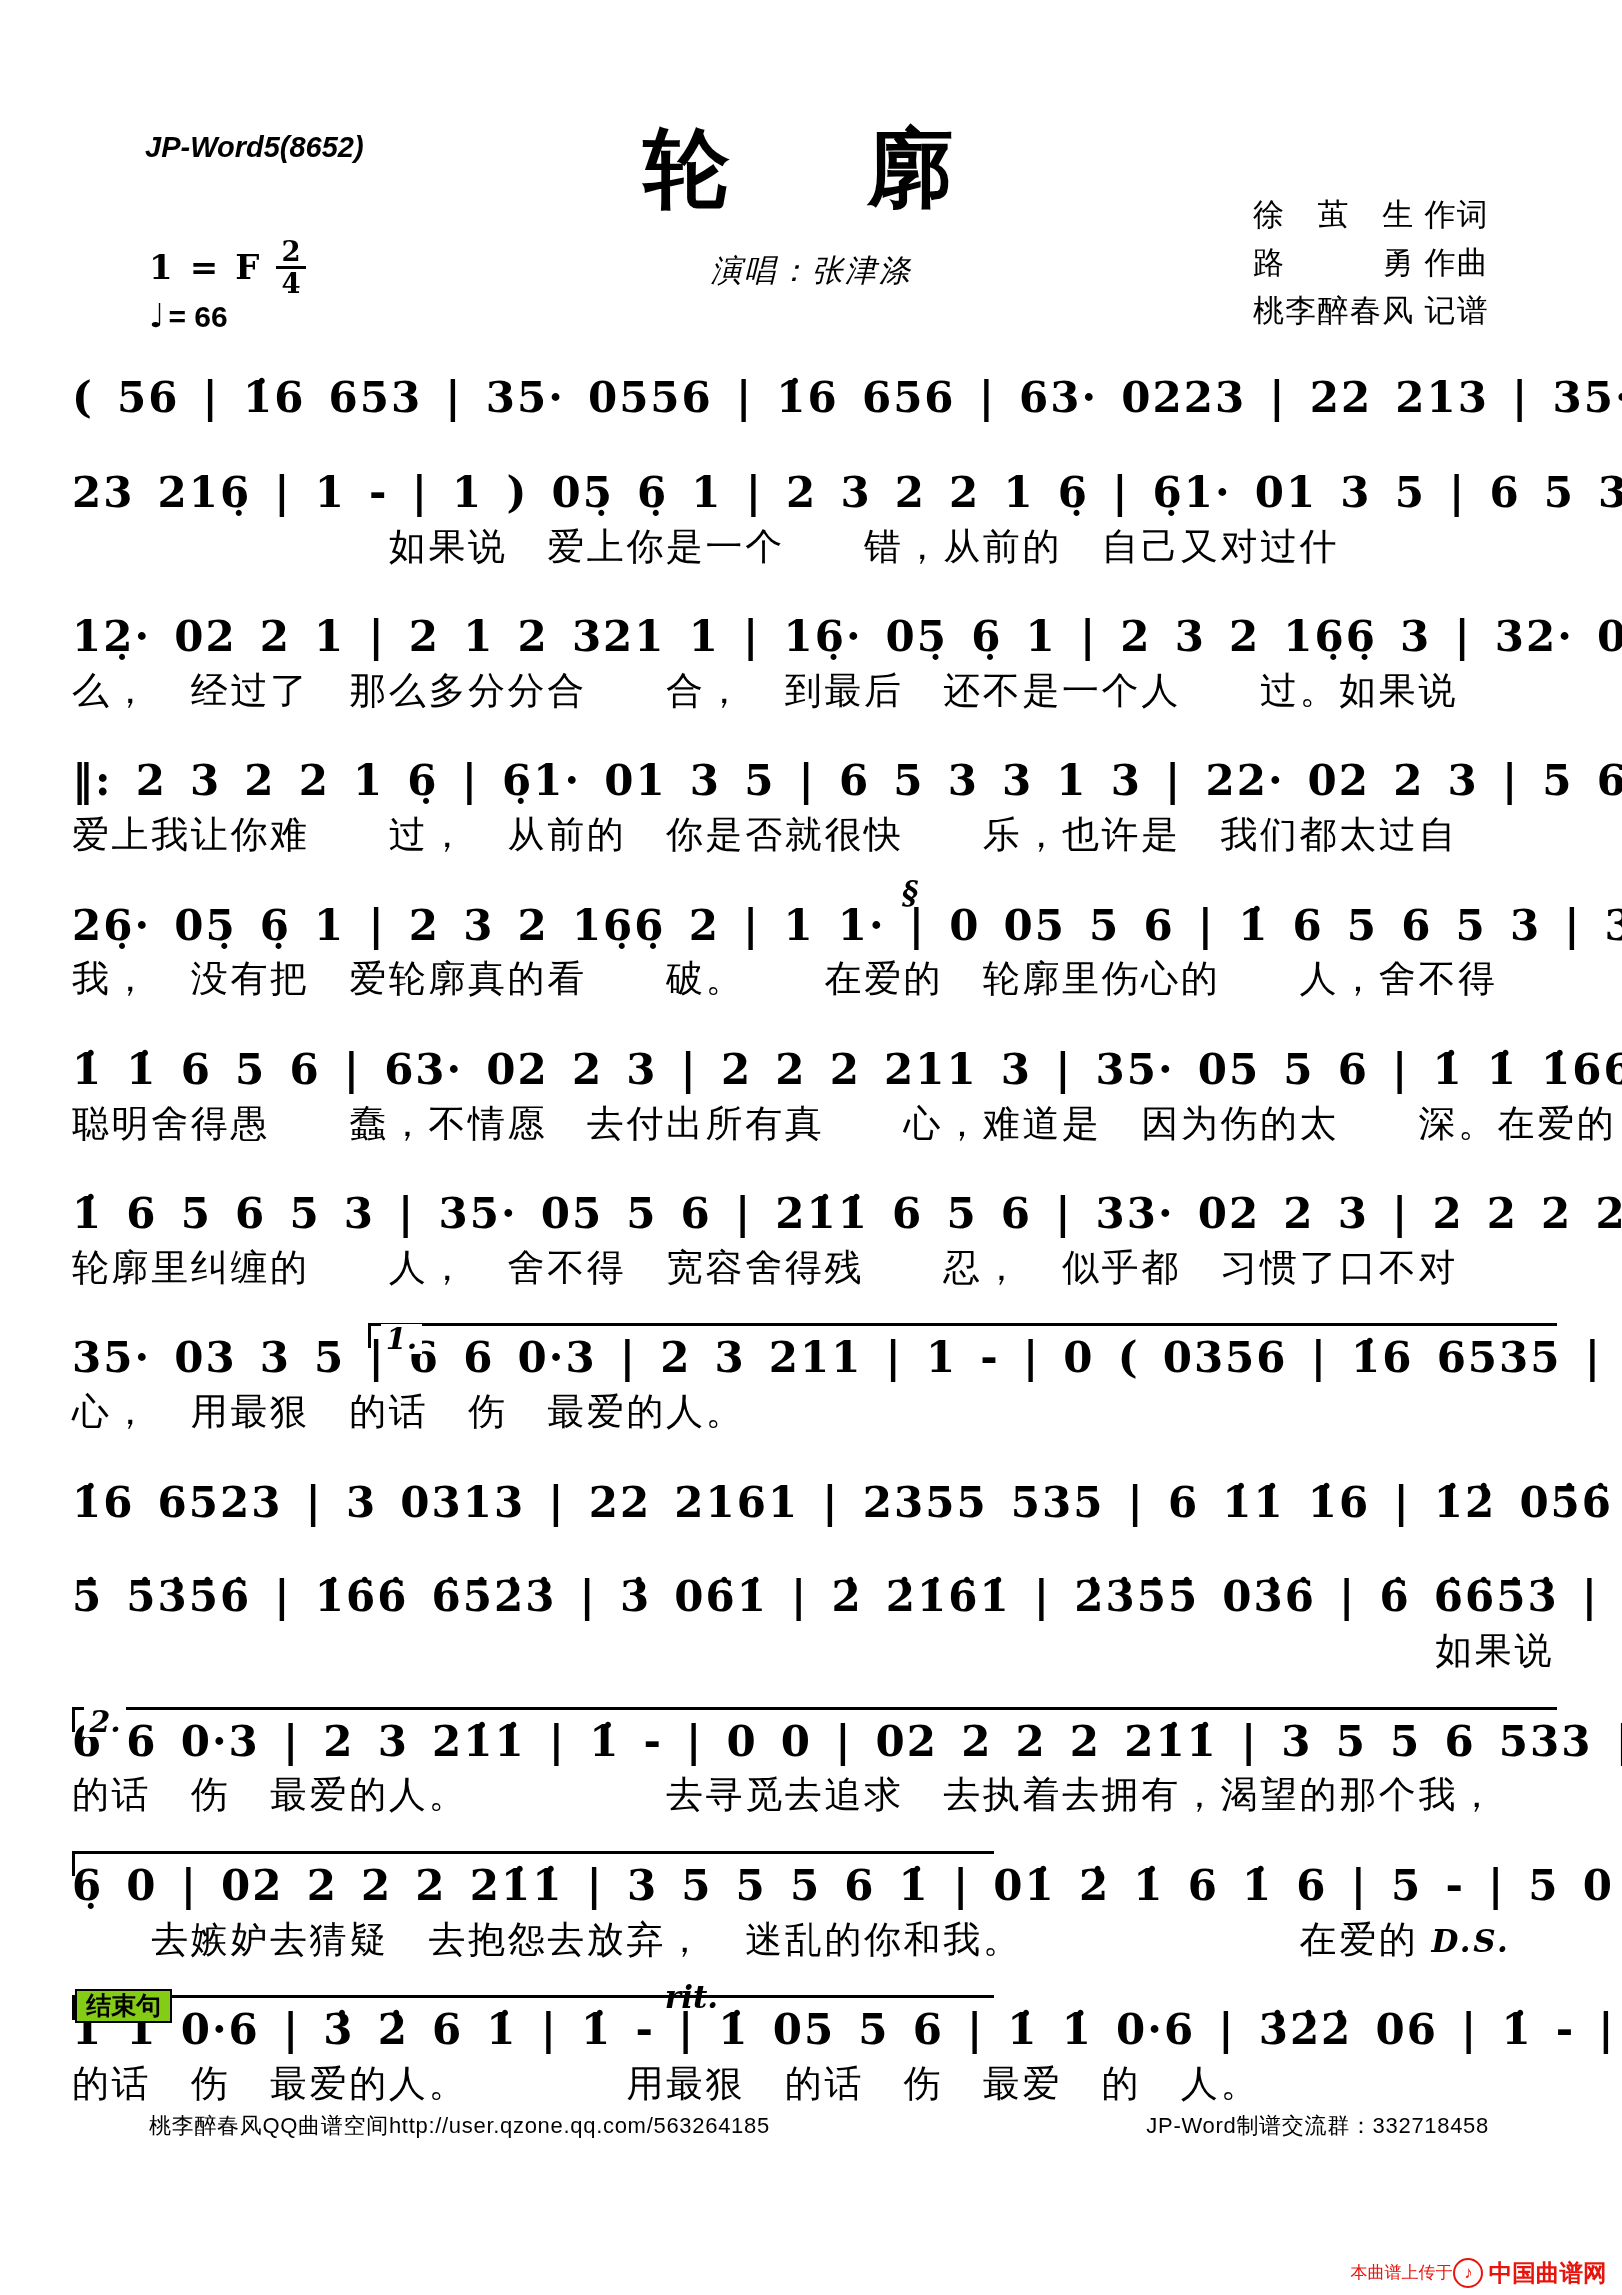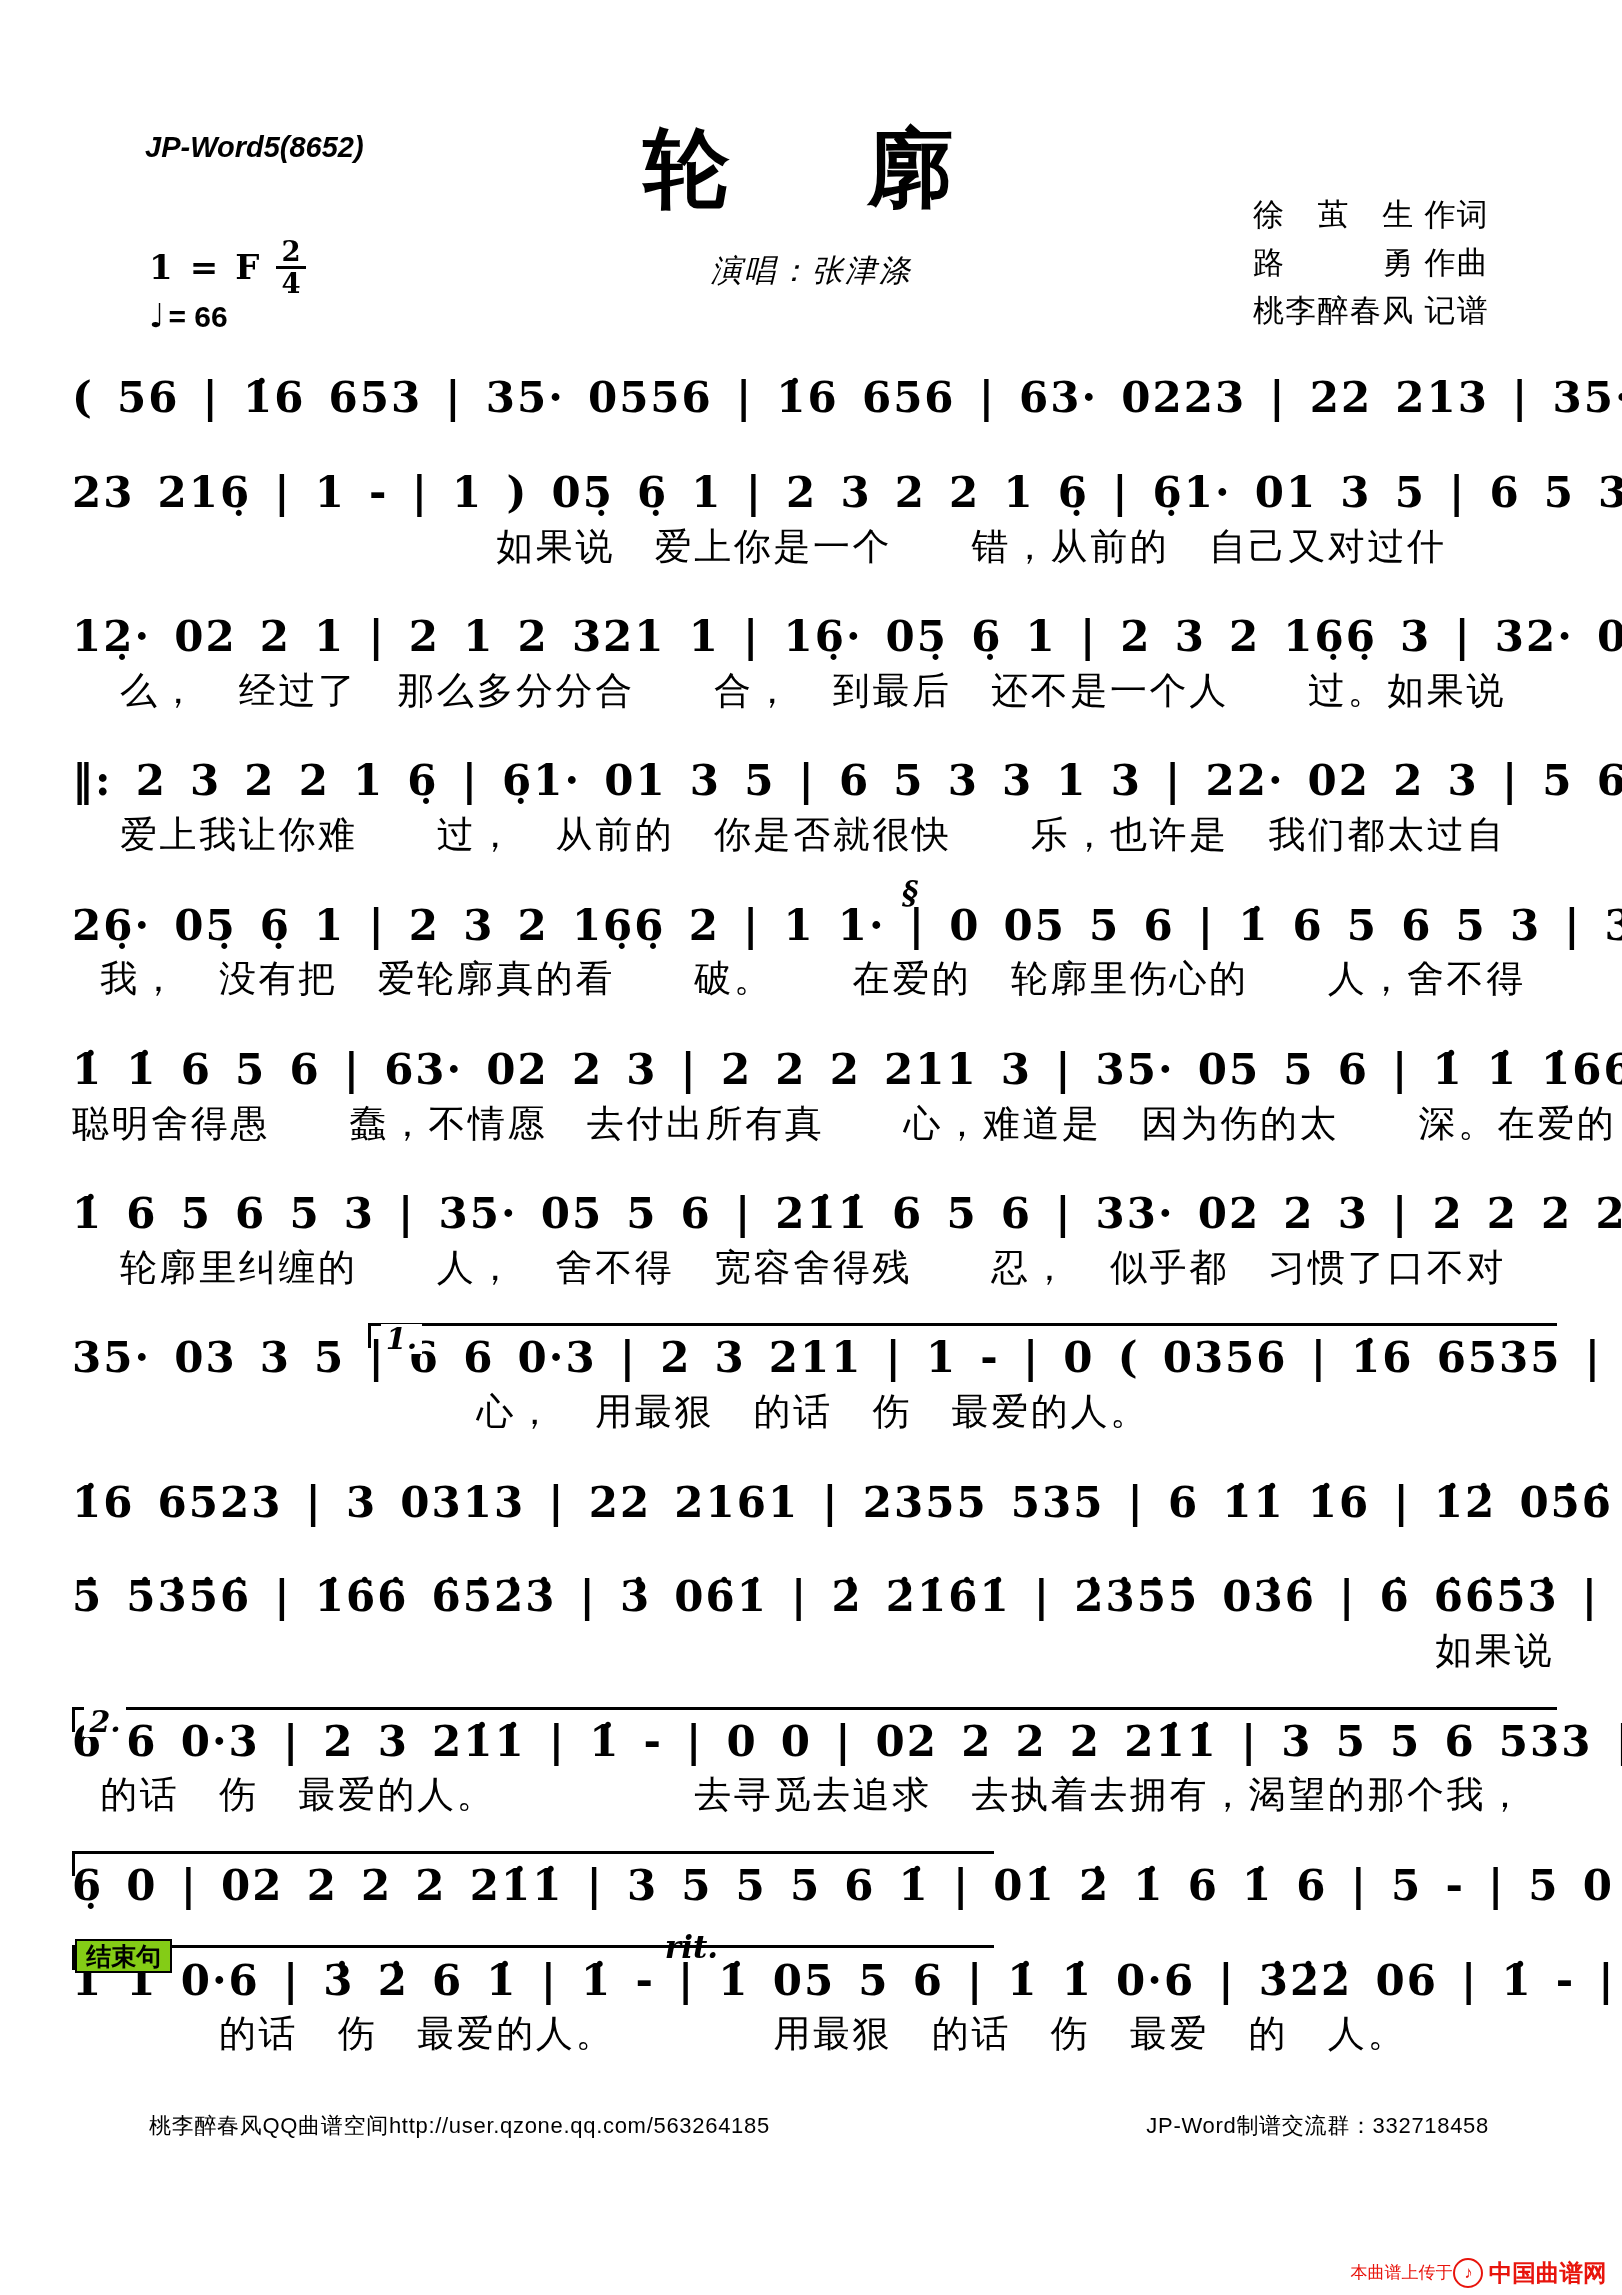--- a/index.html
+++ b/index.html
@@ -42,21 +42,21 @@
 
   .score{position:absolute;left:72px;right:69px;top:363px;}
   .system{position:relative;margin:0 0 33px 0;padding-top:9.2px;}
   .music{
     font:700 42px "DejaVu Serif","Liberation Serif",serif;
     letter-spacing:2px;word-spacing:6.5px;
     white-space:nowrap;line-height:1.25;
   }
   .lyrics{
     font-size:37px;letter-spacing:2.6px;white-space:nowrap;
-    margin-top:5.2px;line-height:1.2;min-height:44px;text-align:center;
+    margin-top:5.2px;line-height:1.2;min-height:44px;
   }
   .lyrics.right{text-align:right;}
   .lyr-right{font:italic 700 31px "DejaVu Serif","Liberation Serif",serif;margin-left:13px;}
 
   .bracket{position:absolute;top:0;height:22px;
     border-top:3.9px solid #000;border-left:3.9px solid #000;}
   .bracket .vlabel{position:absolute;left:9.2px;top:-2.6px;
     font:italic 700 30px "DejaVu Serif","Liberation Serif",serif;
     background:#fff;padding:0 5.2px;line-height:1;}
   .bracket .blabel{position:absolute;left:0;top:-9.2px;
@@ -154,20 +154,21 @@
       <div class="system">
         <div class="bracket" style="left: 0%; width: 100%;">
           <span class="vlabel">2.</span>
         </div>
         <div class="music">6 6 0·3 | 2 3 21̇1̇ | 1̇ - | 0 0 | 02 2 2 2 21̇1̇ | 3 5 5 6 533 | 2 3 2 166 6 |</div>
         <div class="lyrics">的话　伤　最爱的人。　　　　　去寻觅去追求　去执着去拥有，渴望的那个我，</div>
       </div>
       <div class="system">
         <div class="bracket" style="left: 0%; width: 62%;"></div>
         <div class="music">6̣ 0 | 02 2 2 2 21̇1̇ | 3 5 5 5 6 1̇ | 01̇ 2̇ 1̇ 6 1̇ 6 | 5 - | 5 0 | 0 05 5 6 ‖</div>
+        <div class="lyrics">　　去嫉妒去猜疑　去抱怨去放弃，　迷乱的你和我。　　　　　　　在爱的<span class="lyr-right">D.S.</span></div>
       </div>
       <div class="system">
         <div class="bracket" style="left: 0%; width: 62%;">
           <span class="blabel">结束句</span>
         </div>
         <span class="mark" style="left: 40%;">rit.</span>
         <div class="music">1̇ 1̇ 0·6 | 3̇ 2̇ 6 1̇ | 1̇ - | 1̇ 05 5 6 | 1̇ 1̇ 0·6 | 3̇2̇2̇ 06 | 1̇ - | 1̇ - | 1̇ - ‖</div>
         <div class="lyrics">的话　伤　最爱的人。　　　　用最狠　的话　伤　最爱　的　人。</div>
       </div>
     </div>

